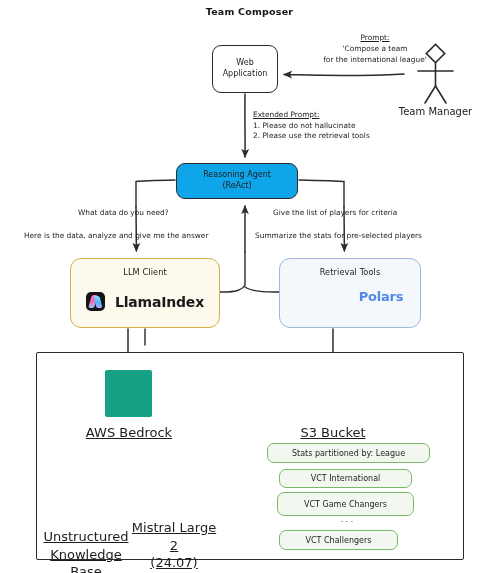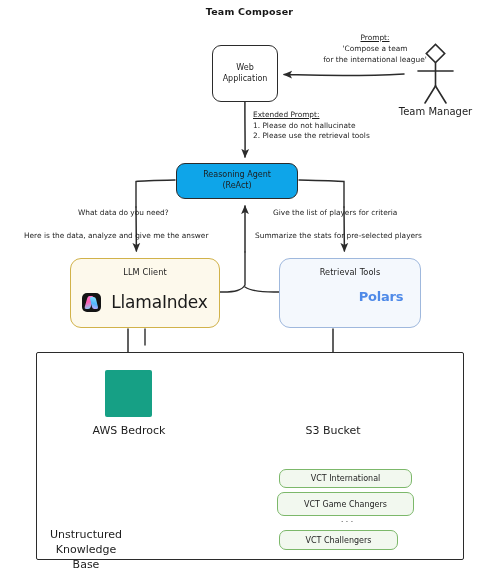--- a/index.html
+++ b/index.html
@@ -23,21 +23,21 @@
   }
 
   
   .sketchbox{
     position:absolute;box-sizing:border-box;
     border-radius:10px;
     display:flex;flex-direction:column;align-items:center;justify-content:flex-start;
   }
 
   .webapp{
-    left:204px;top:45px;width:66px;height:57px;
+    left:204px;top:45px;width:66px;height:48px;
     border:1.6px solid #2b2b2b;border-radius:9px;background:#fff;
     justify-content:center;
   }
   .webapp .lbl{font-size:8px;color:#1d1d1d;line-height:1.35;text-align:center;}
 
   .agent{
     left:168px;top:163px;width:122px;height:36px;
     border:1.6px solid #2b2b2b;border-radius:9px;background:#0ea5e9;
     justify-content:center;
   }
@@ -52,21 +52,21 @@
     left:271px;top:258px;width:142px;height:70px;
     border:1.4px solid #9fb8dd;border-radius:11px;
     background:#f4f8fd;
   }
   .boxhdr{font-size:8.2px;color:#222;margin-top:8px;letter-spacing:.1px;}
 
   .logorow{
     position:absolute;left:0;right:0;top:33px;
     display:flex;align-items:center;justify-content:center;gap:10px;
   }
-  .lbrand{font-size:17px;font-weight:400;color:#1a1a1a;letter-spacing:-.2px;}
+  .lbrand{font-size:14px;font-weight:700;color:#1a1a1a;letter-spacing:-.2px;}
   .pbrand{font-size:13px;font-weight:600;color:#4f8ae8;letter-spacing:-.2px;}
 
   .llama-logo{
     width:19px;height:19px;border-radius:5px;background:#141414;
     position:relative;overflow:hidden;flex:none;
   }
   .llama-logo::before{
     content:"";position:absolute;left:4px;top:3px;width:6px;height:13px;
     background:linear-gradient(160deg,#ff7ad1 0%,#ff5fb0 45%,#7fd4ff 100%);
     transform:skewX(-16deg);border-radius:2px;
@@ -80,21 +80,21 @@
   .outerbox{
     left:28px;top:352px;width:428px;height:208px;
     border:1.5px solid #2b2b2b;background:#fff;border-radius:2px;
   }
 
   .bedrock-ico{
     position:absolute;left:97px;top:370px;width:47px;height:47px;
     background:#16a085;border-radius:2px;
   }
 
-  .cap{position:absolute;text-align:center;font-size:11px;color:#1d1d1d;line-height:1.35;}
+  .cap{position:absolute;text-align:center;font-size:13px;color:#1d1d1d;line-height:1.35;text-decoration:underline;}
 
   .greenbox{
     position:absolute;box-sizing:border-box;
     border:1.3px solid #7cb86a;background:#f2f8ef;border-radius:7px;
     display:flex;align-items:center;justify-content:center;
     font-size:8px;color:#1e1e1e;
   }
 
   .edgelbl{
     position:absolute;font-size:7.4px;color:#1d1d1d;line-height:1.45;white-space:nowrap;
@@ -232,23 +232,30 @@
   <div class="node outerbox"></div>
 
   <div class="node bedrock-ico"></div>
   <div class="cap" style="left:76px;top:424px;width:90px;">AWS Bedrock</div>
 
   <div class="cap" style="left:34px;top:528px;width:88px;">
     <span>Unstructured</span><br>
     <span>Knowledge Base</span>
   </div>
 
+  <div class="cap" style="left:120px;top:519px;width:92px;">
+    <span>Mistral Large 2</span><br>
+    <span>(24.07)</span>
+  </div>
 
   <div class="cap" style="left:285px;top:424px;width:80px;">S3 Bucket</div>
 
+  <div class="greenbox" style="left:259px;top:443px;width:163px;height:20px;">
+    <span>Stats partitioned by: League</span>
+  </div>
   <div class="greenbox" style="left:271px;top:469px;width:133px;height:19px;">
     <span>VCT International</span>
   </div>
   <div class="greenbox" style="left:269px;top:492px;width:137px;height:24px;">
     <span>VCT Game Changers</span>
   </div>
   <div class="ellipsis" style="left:300px;top:514px;width:80px;">...</div>
   <div class="greenbox" style="left:271px;top:530px;width:119px;height:20px;">
     <span>VCT Challengers</span>
   </div>

